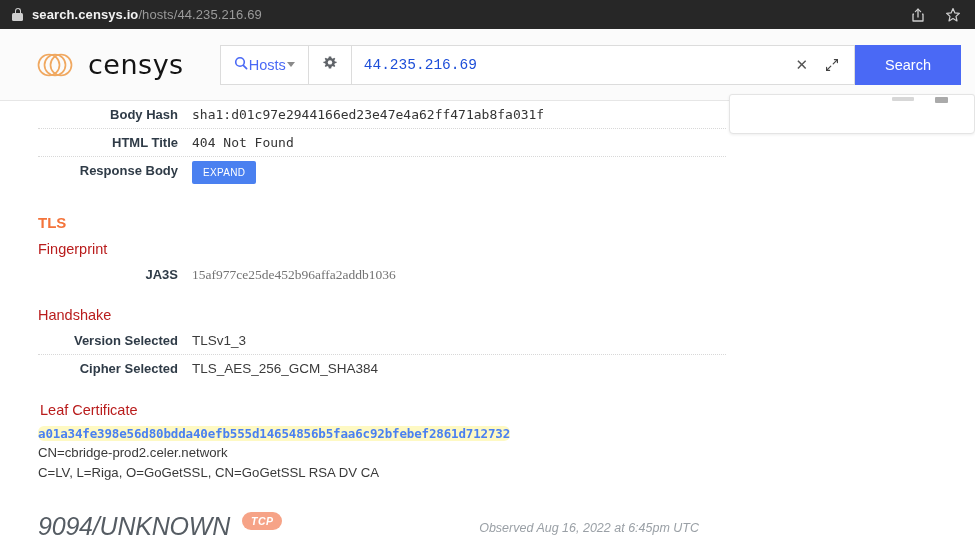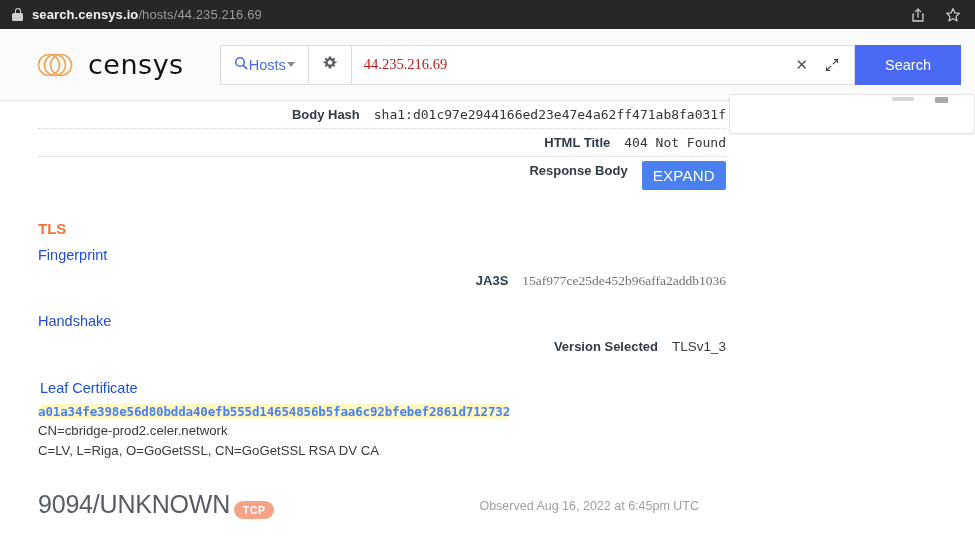--- a/index.html
+++ b/index.html
@@ -63,81 +63,81 @@
     display: flex; align-items: center;
     position: relative;
   }
   .seg-hosts {
     padding: 0 13px; gap: 1px; border-right: none; cursor: pointer;
   }
   .seg-hosts .label { color: #4a69f5; font-size: 14.5px; }
   .chev { width: 0; height: 0; border-left: 4px solid transparent; border-right: 4px solid transparent; border-top: 5px solid #8a8a8a; }
   .seg-gear { padding: 0 13px; border-right: none; cursor: pointer; }
   .seg-input { flex: 1; padding: 0 12px; gap: 10px; }
-  .query-val { flex: 1; font-size: 14.5px; color: #b91c1c; border: none; outline: none; background: transparent; font-family: Liberation Serif, serif; }
+  .query-val { flex: 1; font-size: 14.5px; color: #1d4ed8; border: none; outline: none; background: transparent; font-family: Liberation Mono, monospace; }
   .clear-x { color: #555; font-size: 15px; cursor: pointer; padding: 0 4px; }
   .expand-ico { cursor: pointer; padding: 0 3px; display: flex; }
   .search-btn {
     background: #4a69f5; color: #fff; border: none;
     padding: 0 30px; font-size: 14.5px; cursor: pointer;
     font-family: "Liberation Sans", sans-serif;
     display: flex; align-items: center; justify-content: center;
   }
 
   
   .content { position: relative; padding: 0 36px; height: 451px; }
 
   .kv-table { width: 688px; margin-left: 2px; }
-  .kv-row { display: flex; align-items: flex-start; border-top: 1px dotted #d8d8d8; justify-content: flex-end; }
+  .kv-row { display: flex; align-items: flex-start; border-top: 1px dotted #d8d8d8; }
   .kv-row:first-child { border-top: none; }
   .kv-key {
     width: 140px; text-align: right; padding: 6px 0;
     font-size: 13px; font-weight: 700; color: #2f3b47; flex: 0 0 auto;
   }
   .kv-val {
     padding: 6px 0 6px 14px;
     font-size: 13px; color: #343434;
     font-family: "DejaVu Sans Mono", monospace;
     word-break: break-all;
   }
   .kv-val.btnrow { padding-top: 4px; padding-bottom: 4px; }
   .kv-val.plain { font-family: "Liberation Sans", sans-serif; font-size: 13.5px; color: #3b3b3b; }
   .kv-val.link { font-family: Liberation Serif, serif; color: #737373; font-size: 13.5px; }
 
   .btn-expand {
     background: #4a80f0; color: #fff; border: none;
-    font-size: 15px; padding: 6px 11px; border-radius: 2px;
+    font-size: 10px; padding: 6px 11px; border-radius: 2px;
     letter-spacing: 0.3px; cursor: pointer;
     font-family: "Liberation Sans", sans-serif;
   }
 
   .sec-title {
     color: #f4743b; font-size: 15px; font-weight: 700;
     margin: 26px 0 10px 2px;
   }
   .sub-title {
-    color: #1d4ed8; font-size: 14.5px; margin: 0 0 4px 2px; font-weight: 400;
+    color: #b91c1c; font-size: 14.5px; margin: 0 0 4px 2px; font-weight: 400;
   }
   .sub-title.spaced { margin-top: 18px; }
 
   .leaf-block { margin: 20px 0 0 2px; }
   .leaf-hash {
     display: inline; font-family: "DejaVu Sans Mono", monospace;
     font-weight: 700; font-size: 12.5px;
     color: #4a80f0; background: #fef9c3;
     letter-spacing: -0.15px; line-height: 1.55; border-radius: 6px;
   }
   .leaf-line {
     font-size: 13.2px; color: #3a3a3a; line-height: 1.48;
     font-family: "Liberation Sans", sans-serif;
   }
 
   .port-head {
-    display: flex; align-items: flex-end;
-    margin: 30px 0 0 2px; gap: 4px; position: relative;
+    display: flex; align-items: flex-start;
+    margin: 30px 0 0 2px; gap: 12px; position: relative; font-style: italic;
   }
   .port-name { font-size: 25px; color: #555c63; font-weight: 400; letter-spacing: -0.2px; }
   .badge {
     background: #f6a387; color: #fff; font-size: 10.5px; font-weight: 700;
     padding: 3px 9px; border-radius: 9px; letter-spacing: 0.4px;
   }
   .observed {
     position: absolute; right: 240px; top: 9px;
     font-size: 12.5px; color: #9aa0a6; white-space: nowrap;
   }
@@ -260,20 +260,24 @@
       <div class="kv-val link">15af977ce25de452b96affa2addb1036</div>
     </div>
   </div>
 
   <div class="sub-title spaced">Handshake</div>
   <div class="kv-table">
     <div class="kv-row hr-top">
       <div class="kv-key">Version Selected</div>
       <div class="kv-val plain">TLSv1_3</div>
     </div>
+    <div class="kv-row">
+      <div class="kv-key">Cipher Selected</div>
+      <div class="kv-val plain">TLS_AES_256_GCM_SHA384</div>
+    </div>
   </div>
 
   <div class="leaf-block">
     <div class="sub-title">Leaf Certificate</div>
     <div style="margin-top:6px;">
       <span class="leaf-hash">a01a34fe398e56d80bdda40efb555d14654856b5faa6c92bfebef2861d712732</span>
     </div>
     <div class="leaf-line">CN=cbridge-prod2.celer.network</div>
     <div class="leaf-line">C=LV, L=Riga, O=GoGetSSL, CN=GoGetSSL RSA DV CA</div>
   </div>

